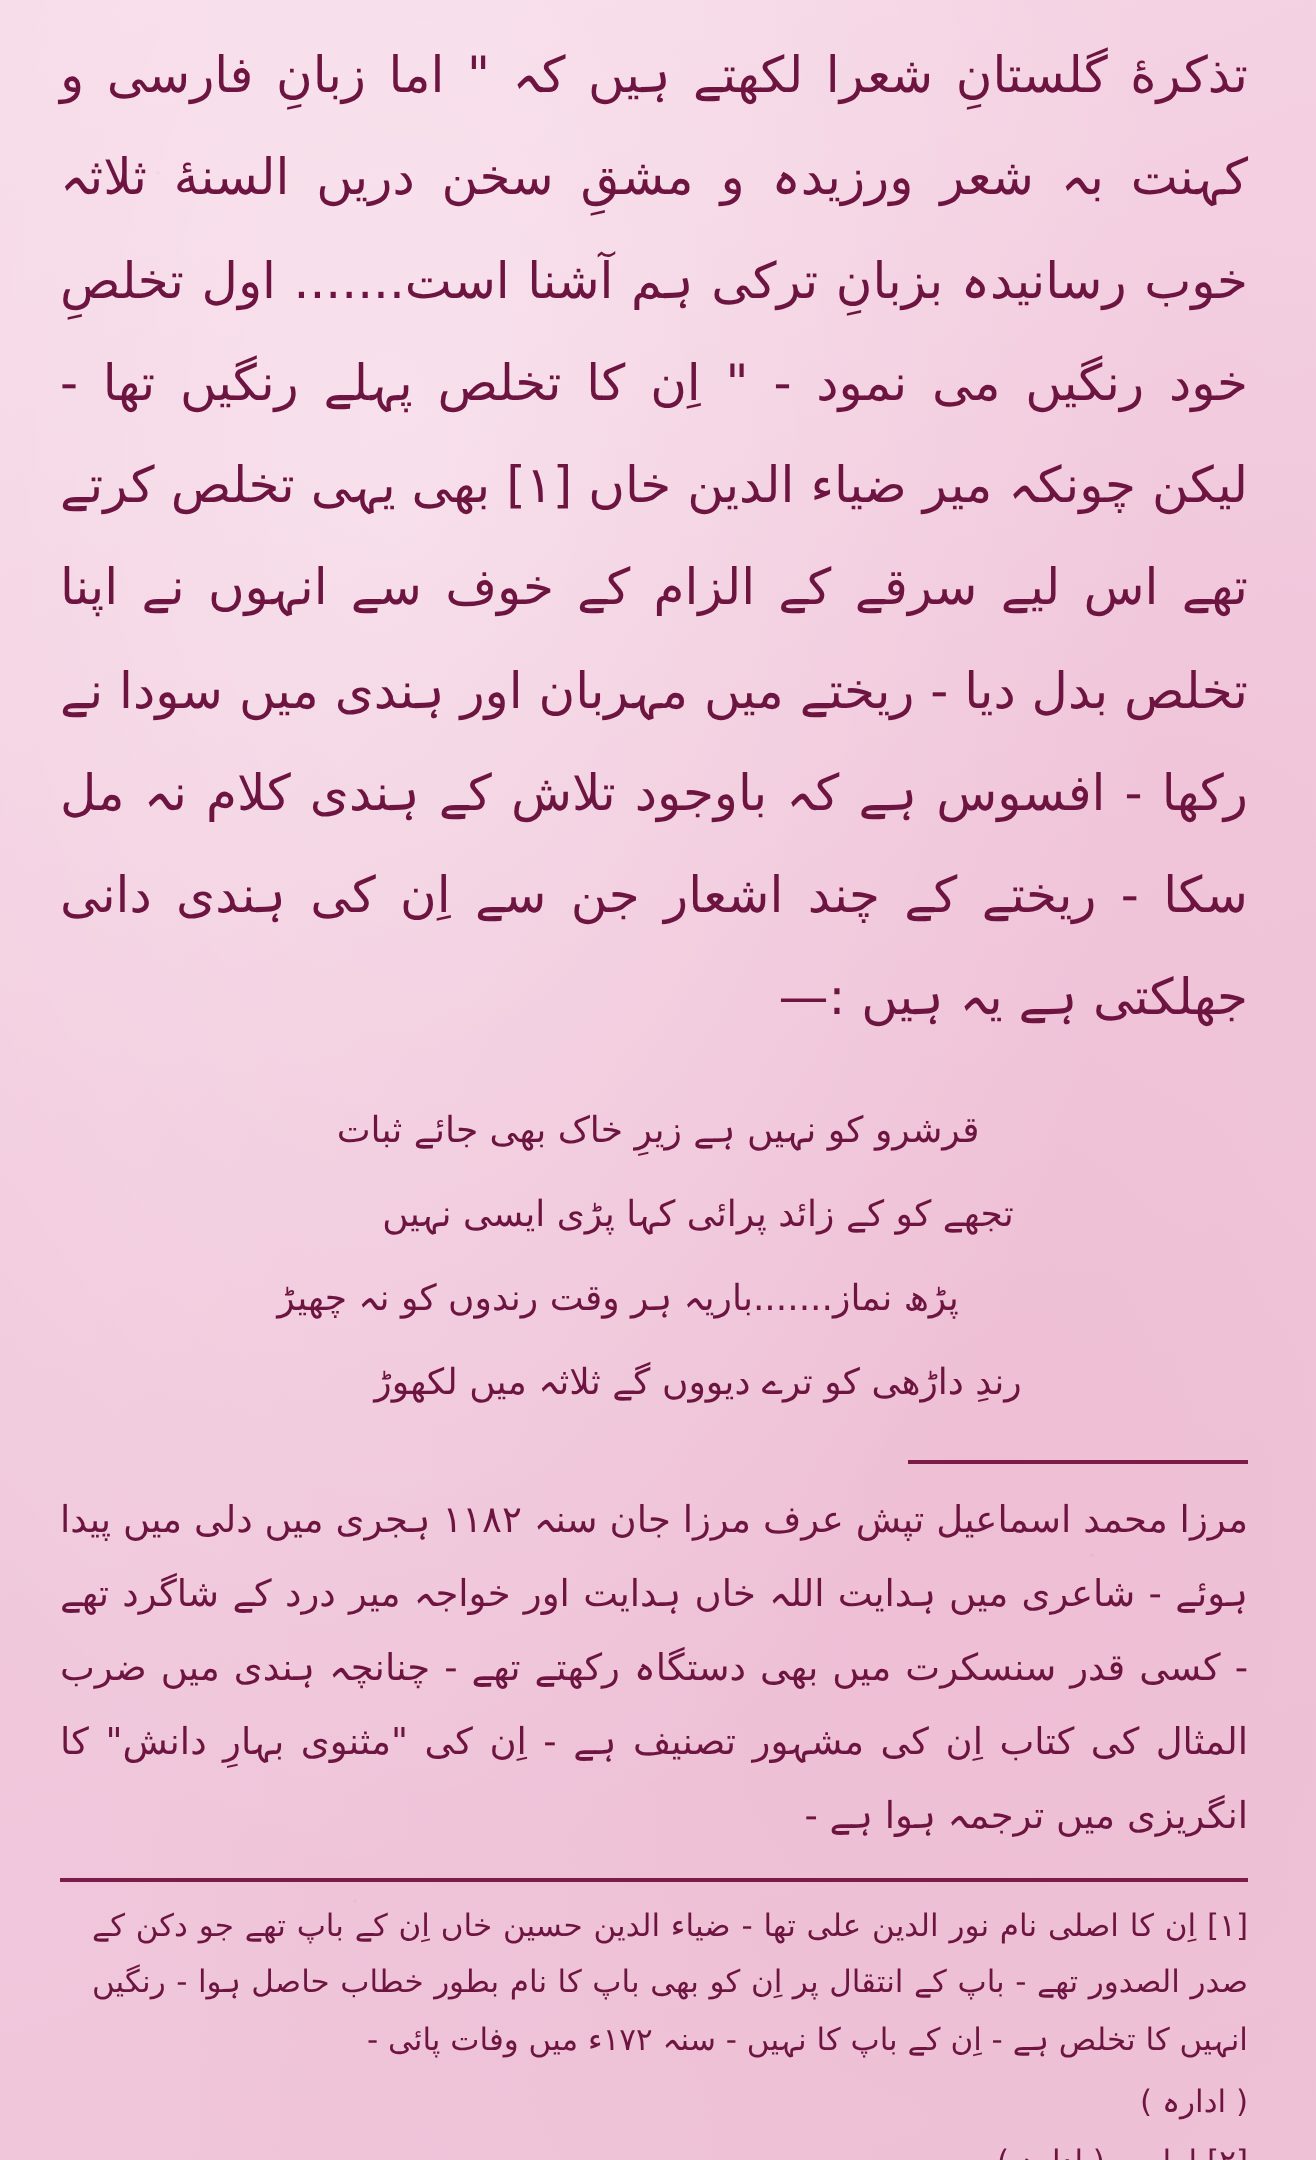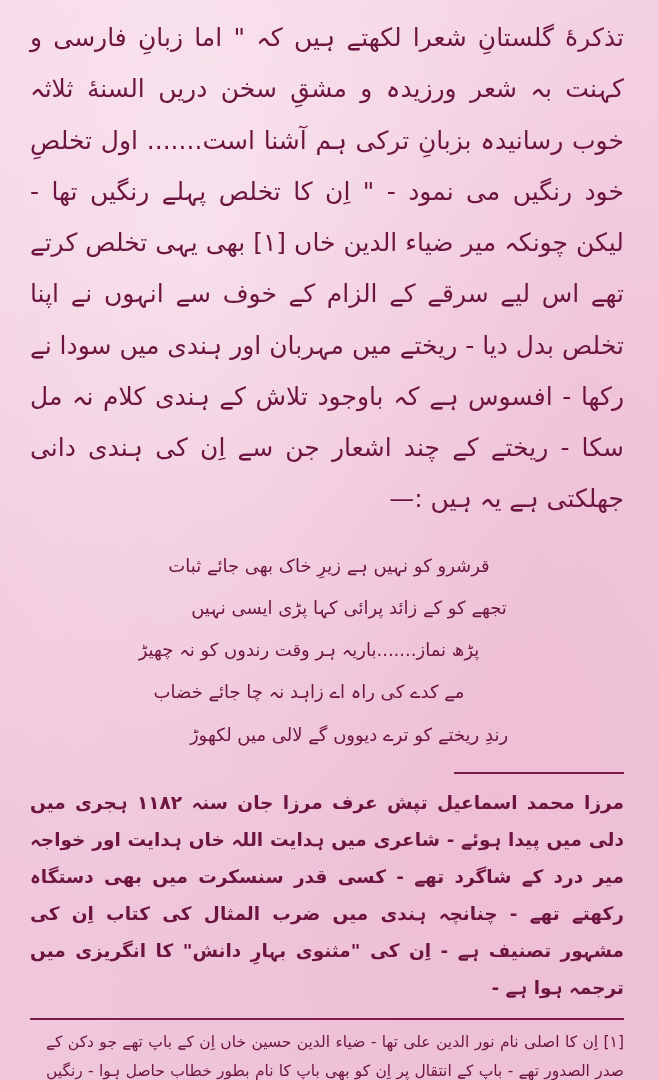--- a/index.html
+++ b/index.html
@@ -77,21 +77,20 @@
     background: #7a1c47;
     margin: 16px 34px 10px auto;
   }
   .note-block {
     margin: 0 34px 0 30px;
     font-size: 18.5px;
     line-height: 2.0;
     text-align: justify;
     text-align-last: right;
     color: #6d1540;
-    font-weight: bold;
   }
   .note-block p { margin: 0 0 4px 0; }
   .footnote-rule {
     width: calc(100% - 64px);
     height: 2px;
     background: #7a1c47;
     margin: 12px 34px 8px 30px;
   }
   .footnotes {
     margin: 0 34px 0 30px;
@@ -114,22 +113,21 @@
 
 
   <div class="body-block">
     <p>تذکرهٔ گلستانِ شعرا لکھتے ہیں کہ " اما زبانِ فارسی و کہنت بہ شعر ورزیدہ و مشقِ سخن دریں السنهٔ ثلاثہ خوب رسانیدہ بزبانِ ترکی ہم آشنا است....... اول تخلصِ خود رنگیں می نمود - " اِن کا تخلص پہلے رنگیں تھا - لیکن چونکہ میر ضیاء الدین خاں [۱] بھی یہی تخلص کرتے تھے اس لیے سرقے کے الزام کے خوف سے انہوں نے اپنا تخلص بدل دیا - ریختے میں مہربان اور ہندی میں سودا نے رکھا - افسوس ہے کہ باوجود تلاش کے ہندی کلام نہ مل سکا - ریختے کے چند اشعار جن سے اِن کی ہندی دانی جھلکتی ہے یہ ہیں :—</p>
   </div>
 
   <div class="verse-block">
     <span class="verse-line v-c">قرشرو کو نہیں ہے زیرِ خاک بھی جائے ثبات</span>
     <span class="verse-line v-i2">تجھے کو کے زائد پرائی کہا پڑی ایسی نہیں</span>
     <span class="verse-line v-i1">پڑھ نماز.......باریہ ہر وقت رندوں کو نہ چھیڑ</span>
-    <span class="verse-line v-i1">مے کدے کی راہ اے زاہد نہ چا جائے خضاب</span>
-    <span class="verse-line v-i2">رندِ ریختے کو ترے دیووں گے لالی میں لکھوڑ</span>
+    <span class="verse-line v-i2">رندِ داڑھی کو ترے دیووں گے ثلاثہ میں لکھوڑ</span>
   </div>
 
   <div class="rule"></div>
 
   <div class="note-block">
     <p>مرزا محمد اسماعیل تپش عرف مرزا جان سنہ ۱۱۸۲ ہجری میں دلی میں پیدا ہوئے - شاعری میں ہدایت اللہ خاں ہدایت اور خواجہ میر درد کے شاگرد تھے - کسی قدر سنسکرت میں بھی دستگاہ رکھتے تھے - چنانچہ ہندی میں ضرب المثال کی کتاب اِن کی مشہور تصنیف ہے - اِن کی "مثنوی بہارِ دانش" کا انگریزی میں ترجمہ ہوا ہے -</p>
   </div>
 
   <div class="footnote-rule"></div>
 

